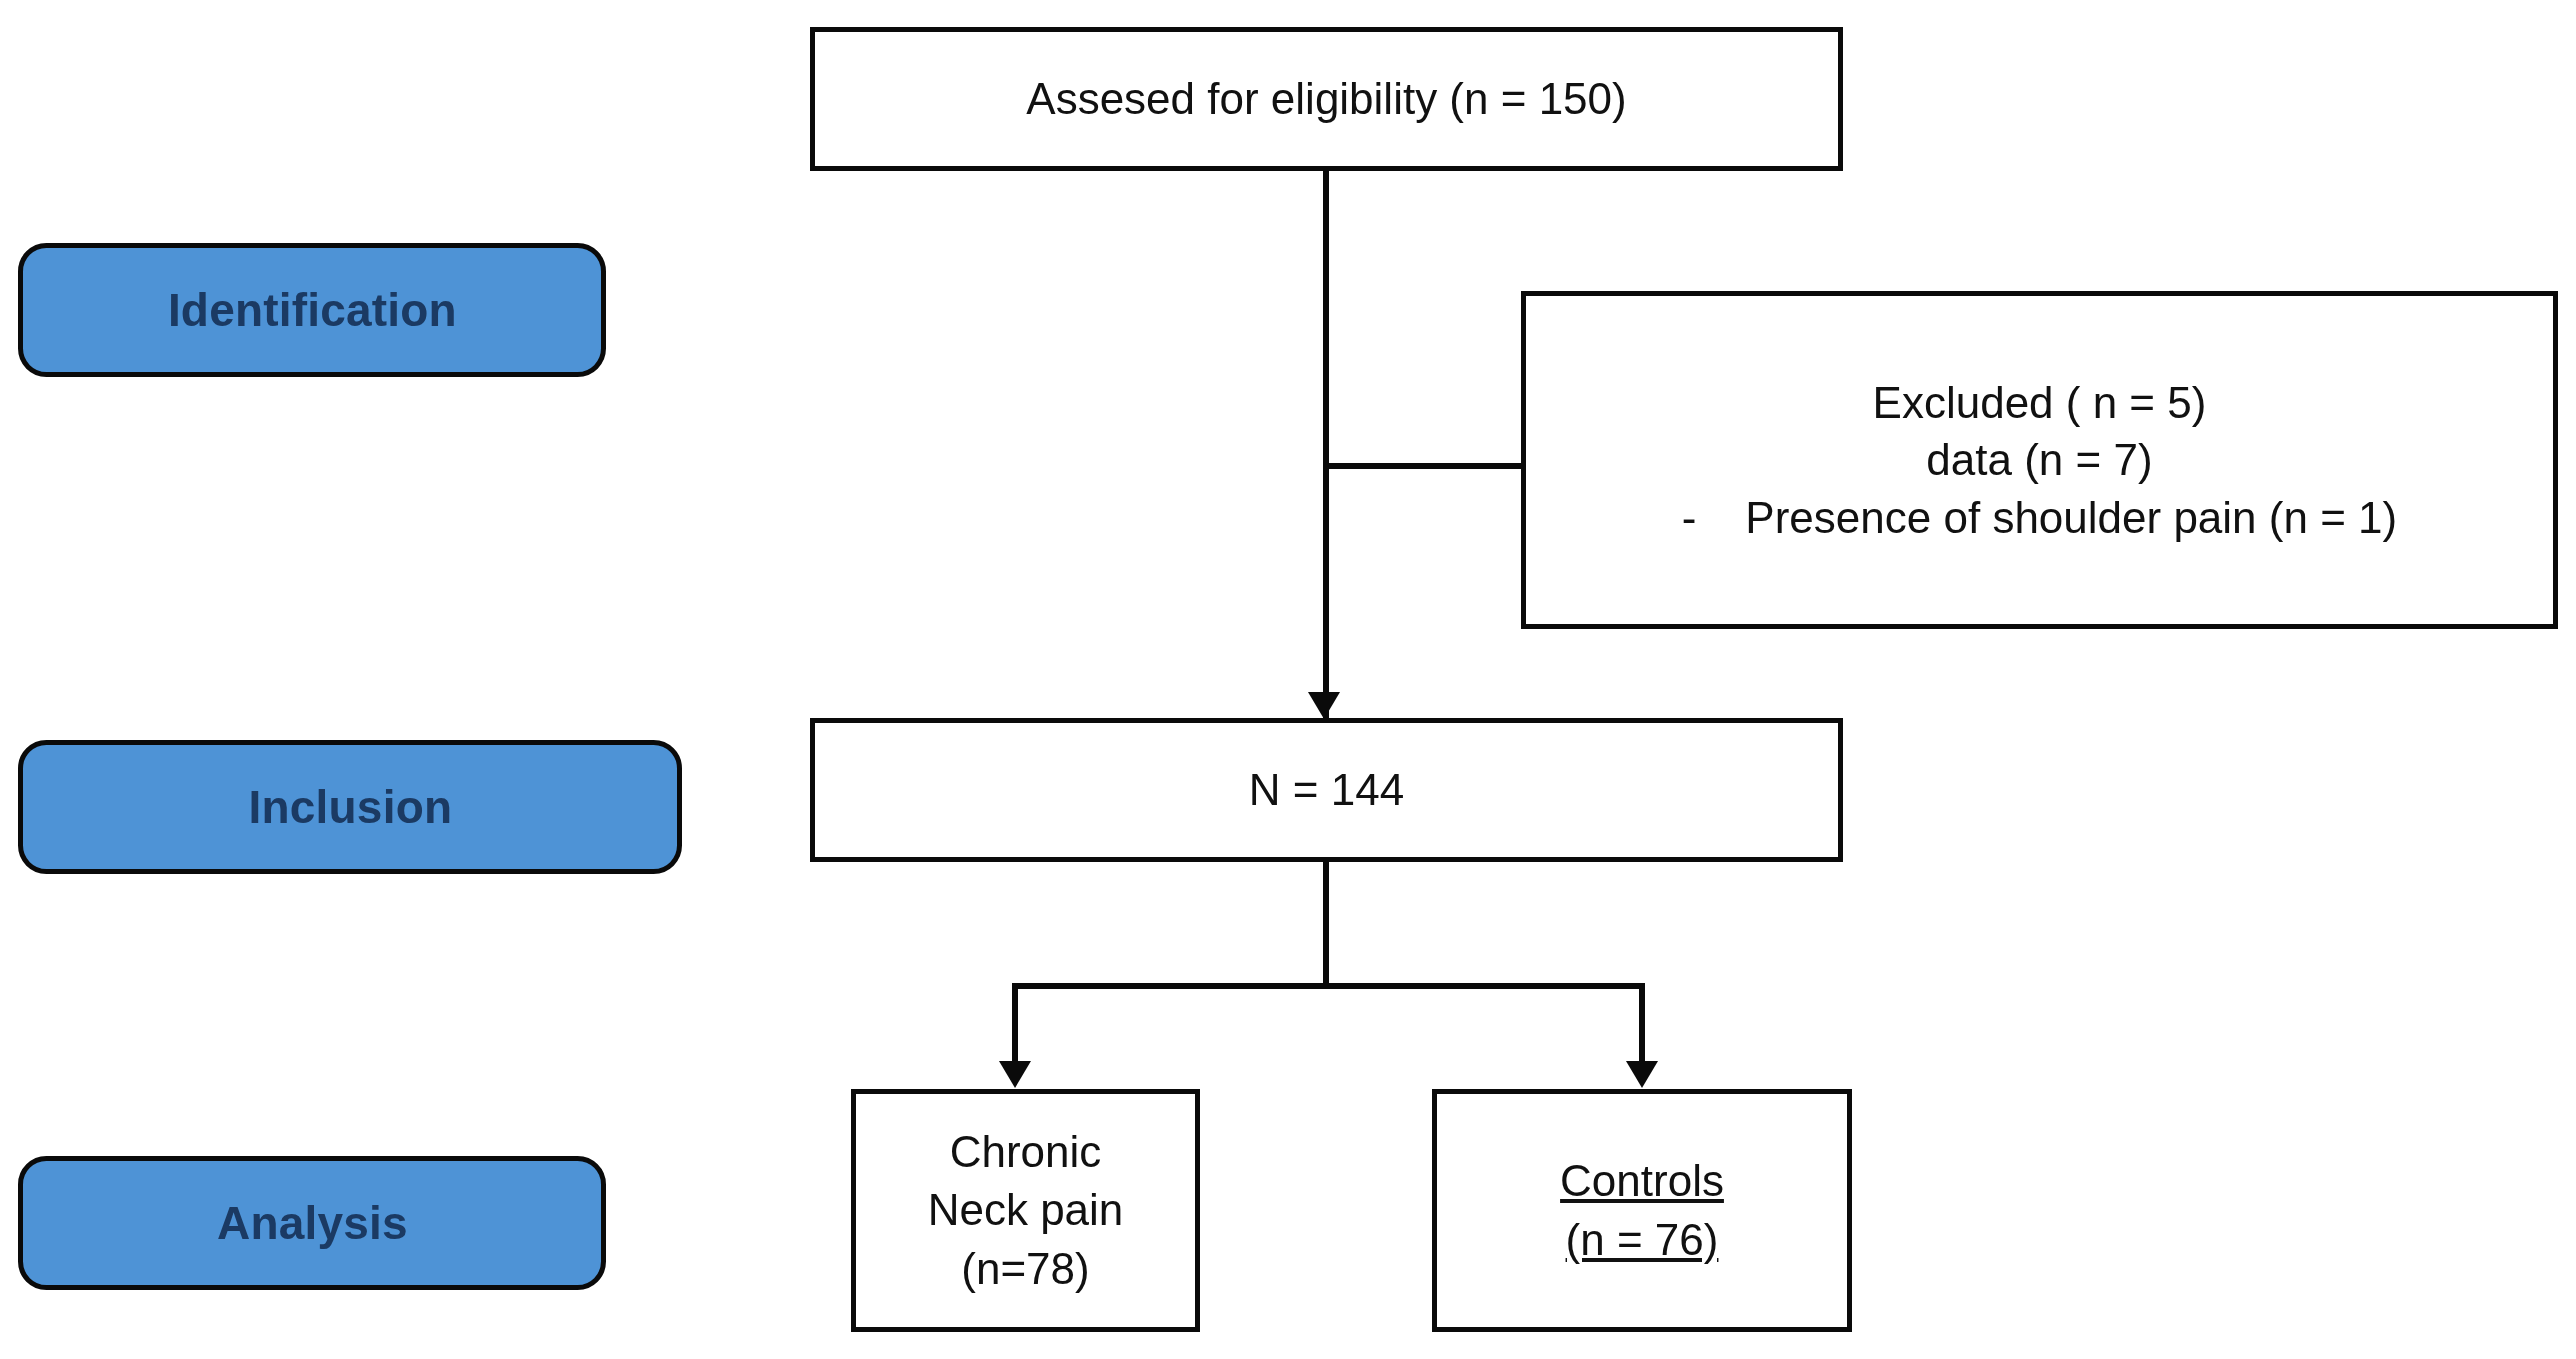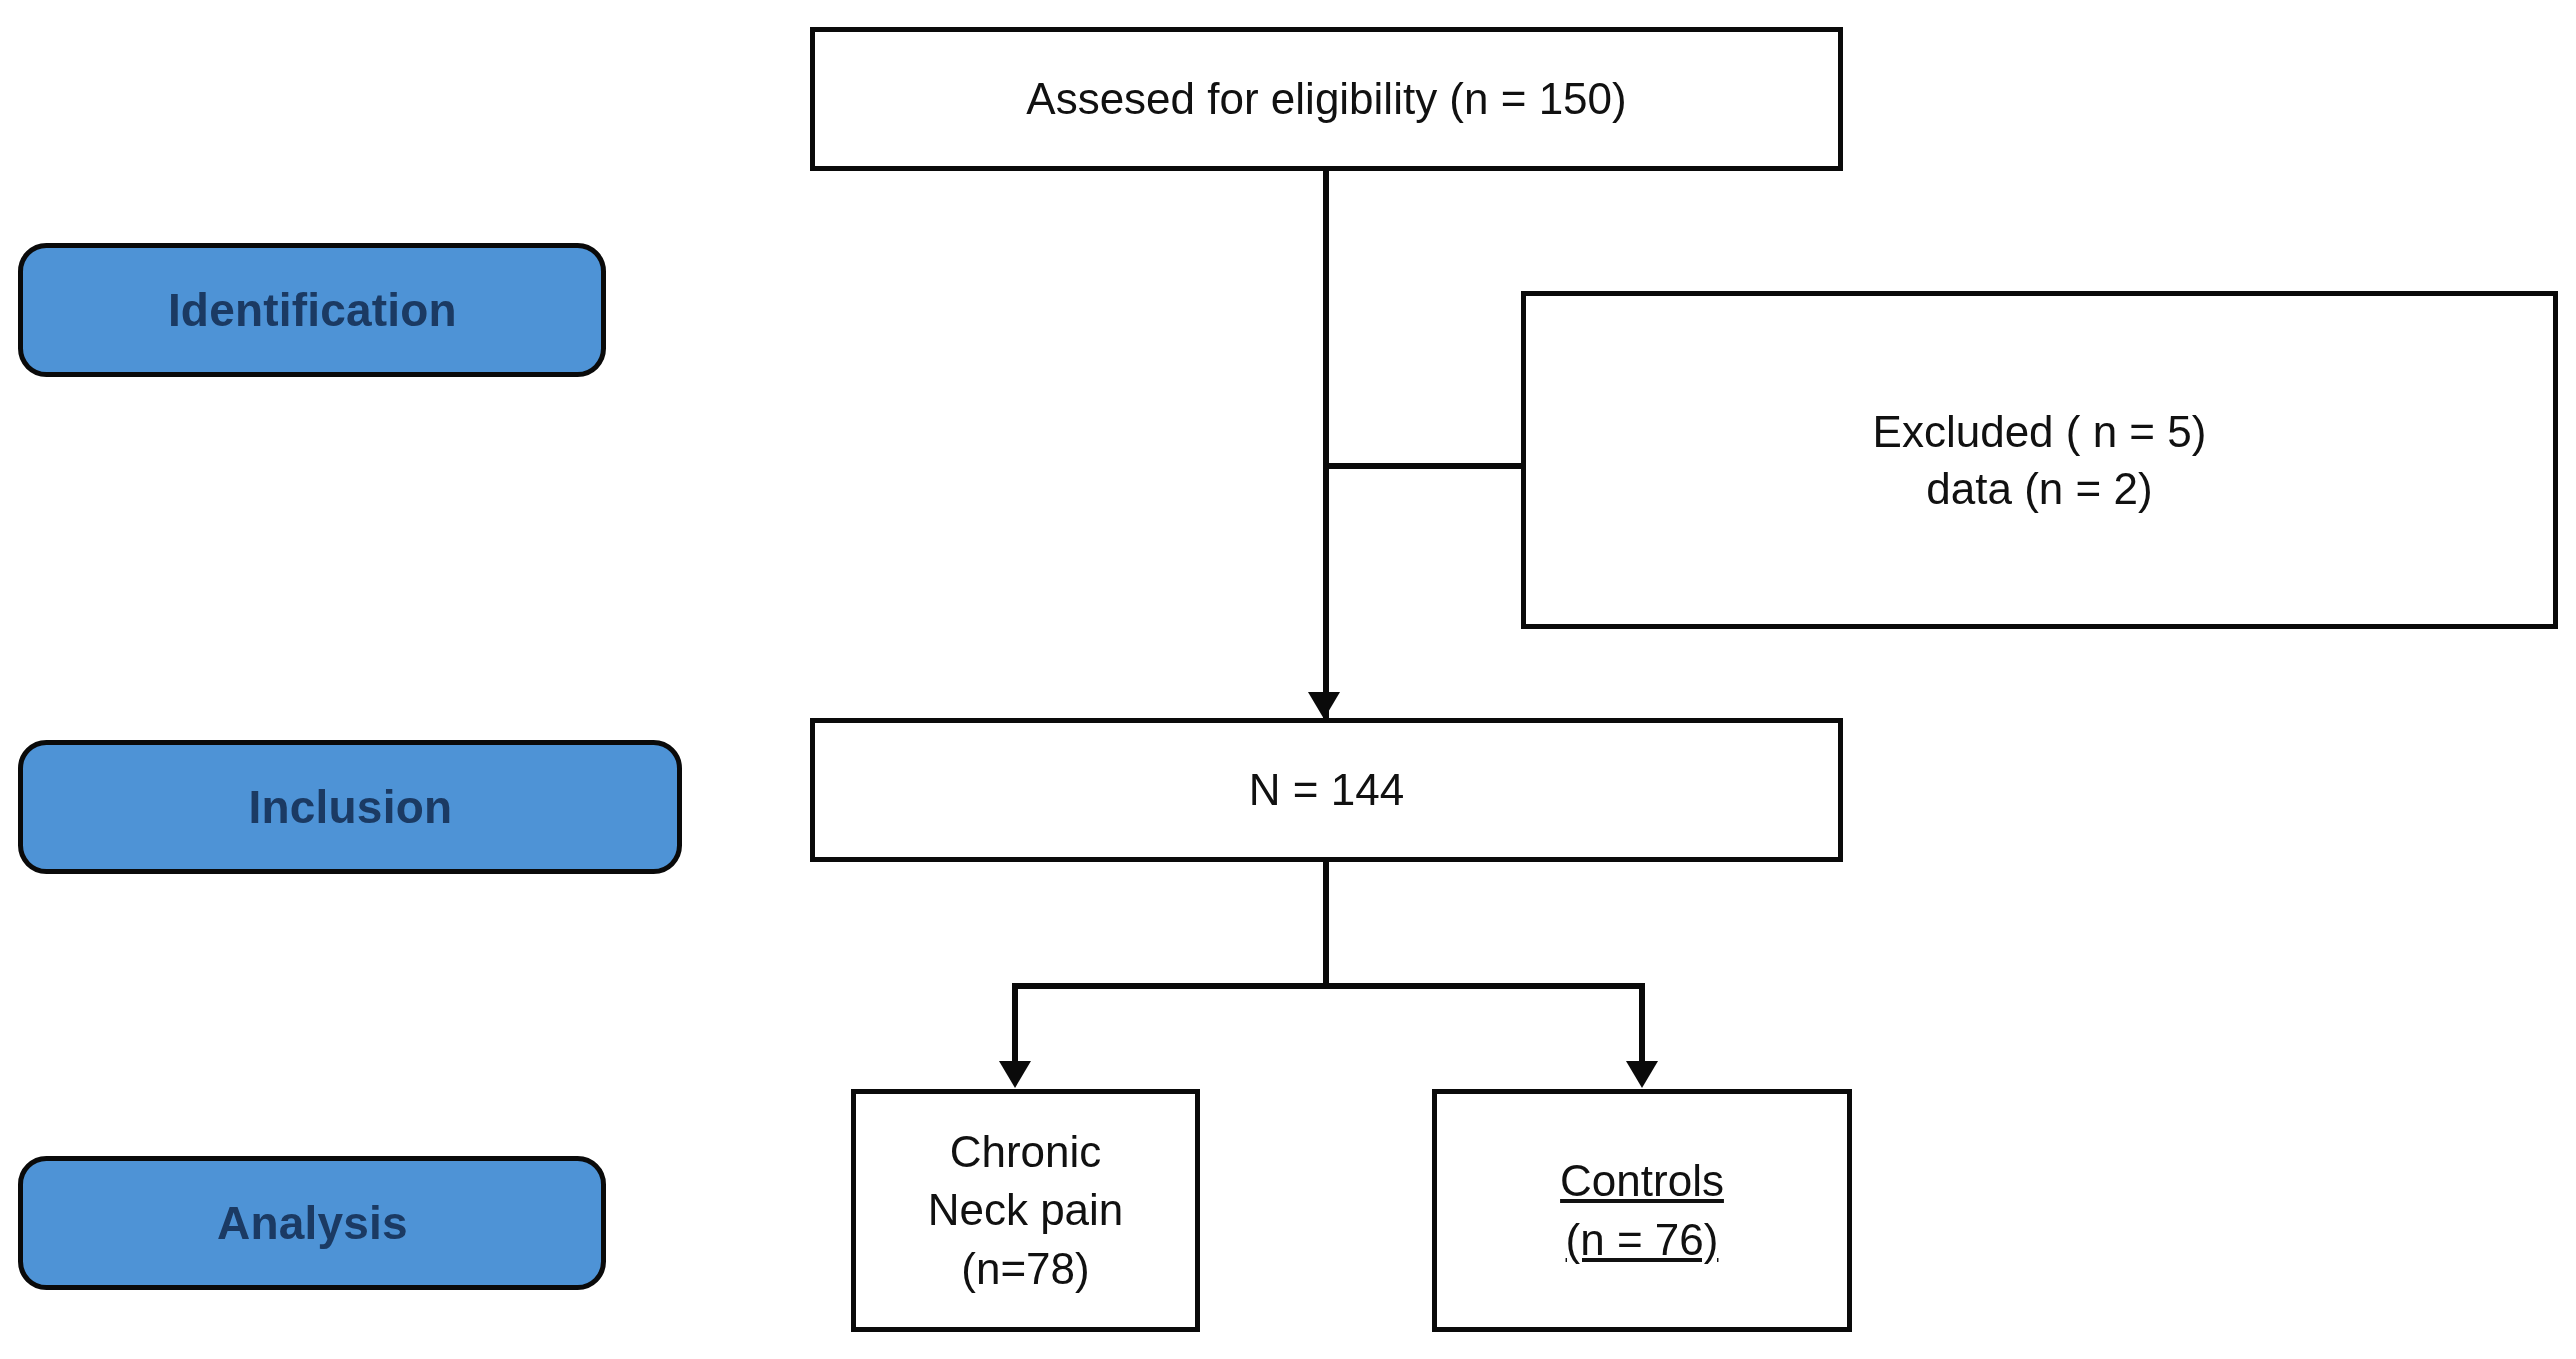--- a/index.html
+++ b/index.html
@@ -105,21 +105,22 @@
   </div>
 
   <div class="vline" style="left:1323px; top:171px; height:551px;"></div>
   <div class="arrowhead" style="left:1308px; top:692px;"></div>
 
   <div class="hline" style="left:1323px; top:463px; width:201px;"></div>
 
   <div class="box excluded" style="left:1521px; top:291px; width:1037px; height:338px;">
     <div class="excluded-list">
       <span class="excluded-line">Excluded ( n = 5)</span>
-      <span class="excluded-line">data (n = 2)</span>
+      <span class="excluded-line">data (n = 7)</span>
+      <span class="excluded-line">-    Presence of shoulder pain (n = 1)</span>
     </div>
   </div>
 
   <div class="box" style="left:810px; top:718px; width:1033px; height:144px;">
     <span>N = 144</span>
   </div>
 
   <div class="vline" style="left:1323px; top:862px; height:127px;"></div>
   <div class="hline" style="left:1012px; top:983px; width:632px;"></div>
 

